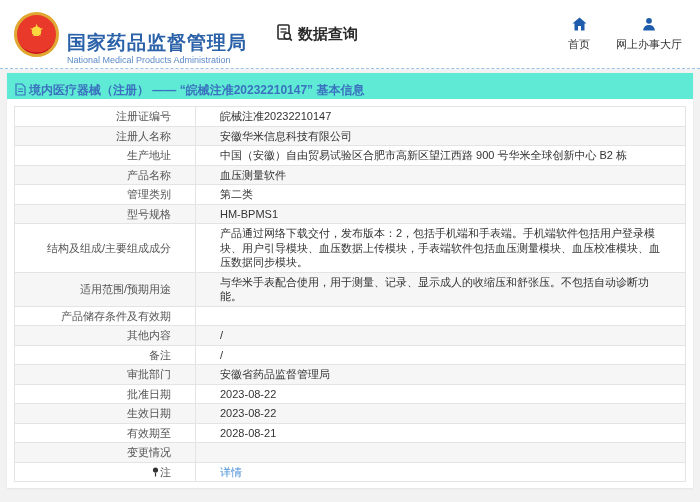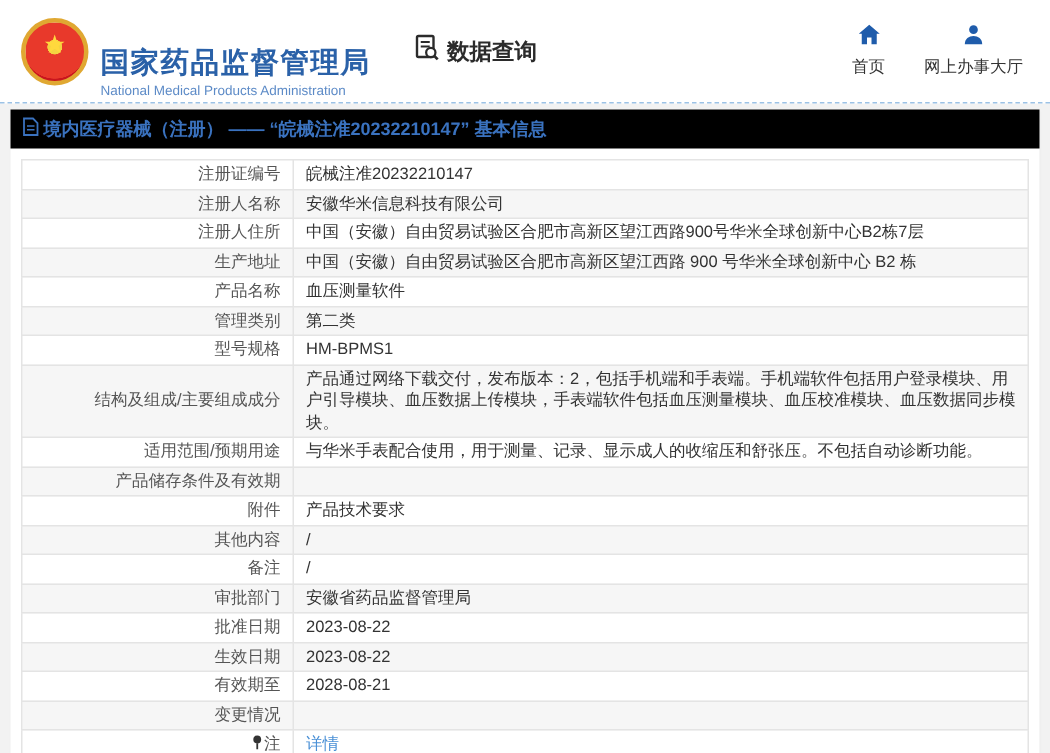--- a/index.html
+++ b/index.html
@@ -50,40 +50,40 @@
   .nav-item .nav-label { font-size:11px; color:#333; }
 
   
   .card {
     margin:4px 7px 0 7px;
     background:#fff;
     padding-bottom:6px;
     box-shadow:0 1px 2px rgba(0,0,0,.06);
   }
   .breadcrumb-bar {
-    background:#000000;
+    background:#5eead4;
     height:26px;
-    display:flex; align-items:center;
+    display:flex; align-items:flex-end;
     padding:0 8px;
   }
   .breadcrumb-bar .crumb-text {
     color:#3a72bf; font-size:12px; font-weight:bold;
     display:flex; align-items:center; gap:3px;
   }
 
   
   .detail-table-wrap { padding:7px 7px 0 7px; }
   table.detail {
     width:100%; border-collapse:collapse; table-layout:fixed;
     font-size:11px;
   }
   table.detail col.c-label { width:181px; }
   table.detail td {
     border:1px solid #e4e4e4;
-    padding:2px 8px;
+    padding:2px 24px;
     line-height:1.32;
     vertical-align:middle;
   }
   table.detail tr:nth-child(even) td { background:#f6f6f6; }
   td.lbl {
     text-align:right; color:#555;
     padding-right:9px;
   }
   td.val { color:#333; padding-left:10px; word-break:break-all; }
   td.val a { color:#4a90d6; text-decoration:none; cursor:pointer; }
@@ -161,24 +161,20 @@
       <tbody>
         <tr>
           <td class="lbl">注册证编号</td>
           <td class="val">皖械注准20232210147</td>
         </tr>
         <tr>
           <td class="lbl">注册人名称</td>
           <td class="val">安徽华米信息科技有限公司</td>
         </tr>
         <tr>
-          <td class="lbl">注册人住所</td>
-          <td class="val">中国（安徽）自由贸易试验区合肥市高新区望江西路900号华米全球创新中心B2栋7层</td>
-        </tr>
-        <tr>
           <td class="lbl">生产地址</td>
           <td class="val">中国（安徽）自由贸易试验区合肥市高新区望江西路 900 号华米全球创新中心 B2 栋</td>
         </tr>
         <tr>
           <td class="lbl">产品名称</td>
           <td class="val">血压测量软件</td>
         </tr>
         <tr>
           <td class="lbl">管理类别</td>
           <td class="val">第二类</td>
@@ -191,24 +187,20 @@
           <td class="lbl">结构及组成/主要组成成分</td>
           <td class="val">产品通过网络下载交付，发布版本：2，包括手机端和手表端。手机端软件包括用户登录模块、用户引导模块、血压数据上传模块，手表端软件包括血压测量模块、血压校准模块、血压数据同步模块。</td>
         </tr>
         <tr>
           <td class="lbl">适用范围/预期用途</td>
           <td class="val">与华米手表配合使用，用于测量、记录、显示成人的收缩压和舒张压。不包括自动诊断功能。</td>
         </tr>
         <tr>
           <td class="lbl">产品储存条件及有效期</td>
           <td class="val"></td>
-        </tr>
-        <tr>
-          <td class="lbl">附件</td>
-          <td class="val">产品技术要求</td>
         </tr>
         <tr>
           <td class="lbl">其他内容</td>
           <td class="val">/</td>
         </tr>
         <tr>
           <td class="lbl">备注</td>
           <td class="val">/</td>
         </tr>
         <tr>

